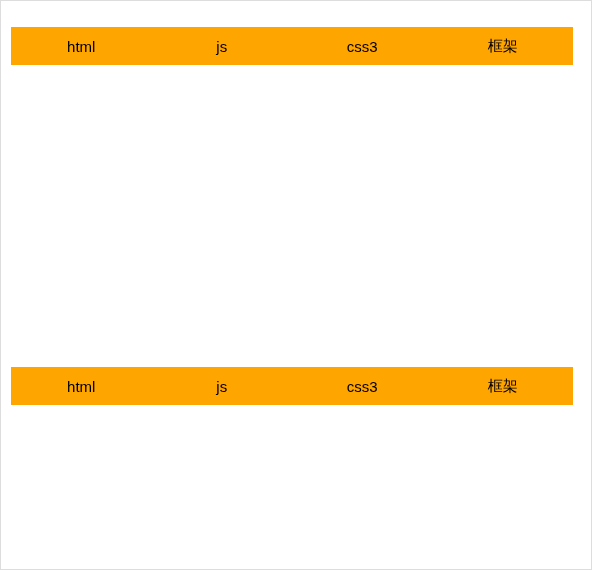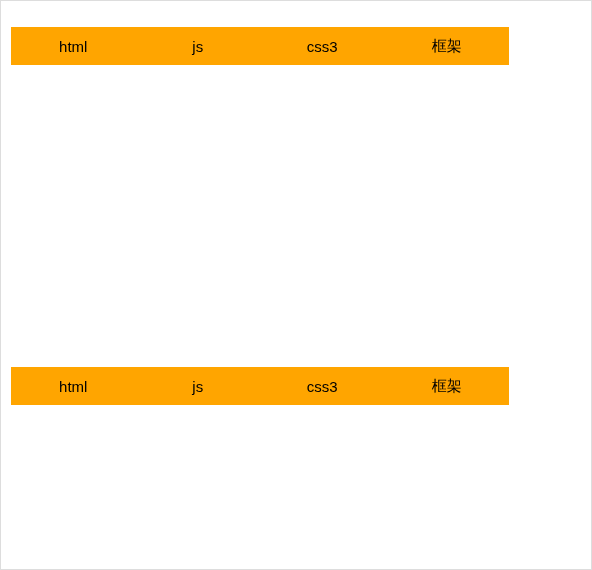--- a/index.html
+++ b/index.html
@@ -13,21 +13,21 @@
       background: #ffffff;
       font-family: Arial, "Microsoft YaHei", sans-serif;
       font-size: 15px;
       color: #000000;
       position: relative;
       border: 1px solid #ddd;
     }
     .nav-bar {
       position: absolute;
       left: 10px;
-      width: 498px;
+      width: 562px;
       height: 38px;
       background: #ffa500;
       display: flex;
       align-items: center;
     }
     .nav-bar.top {
       top: 26px;
     }
     .nav-bar.bottom {
       top: 366px;

